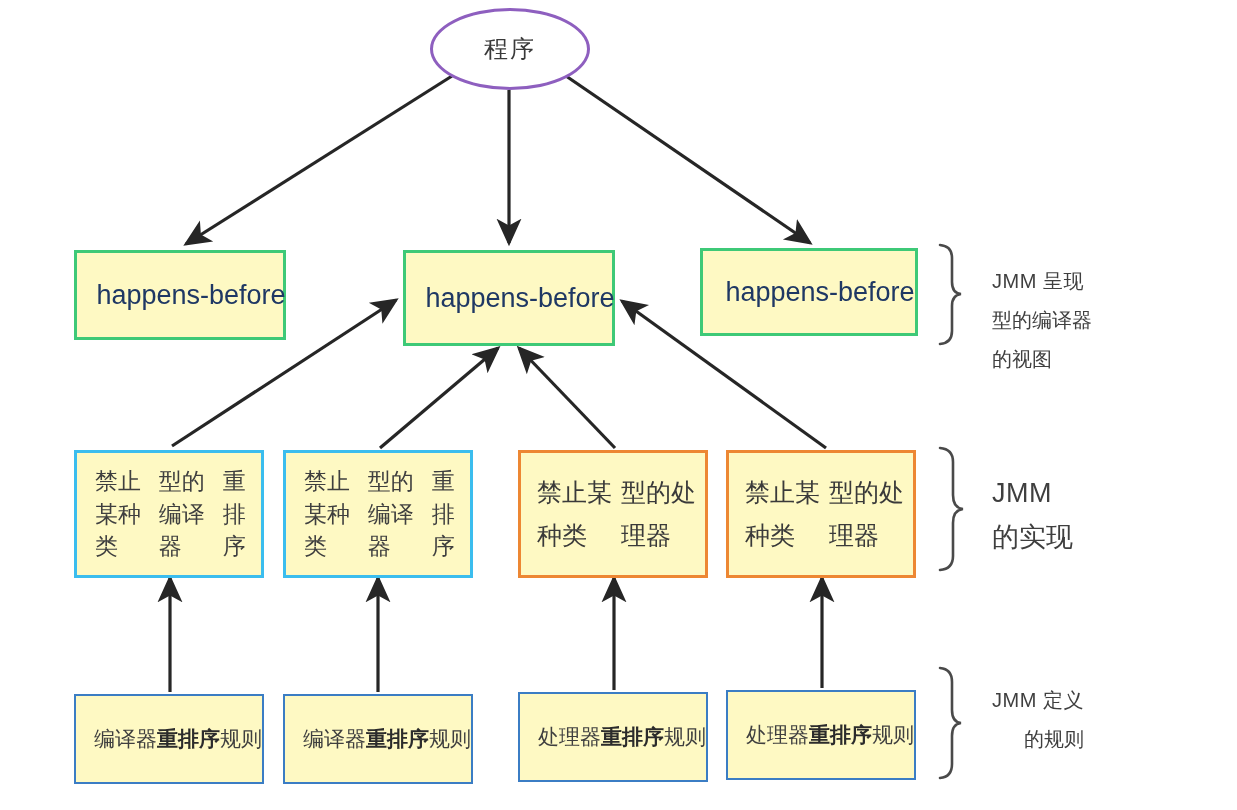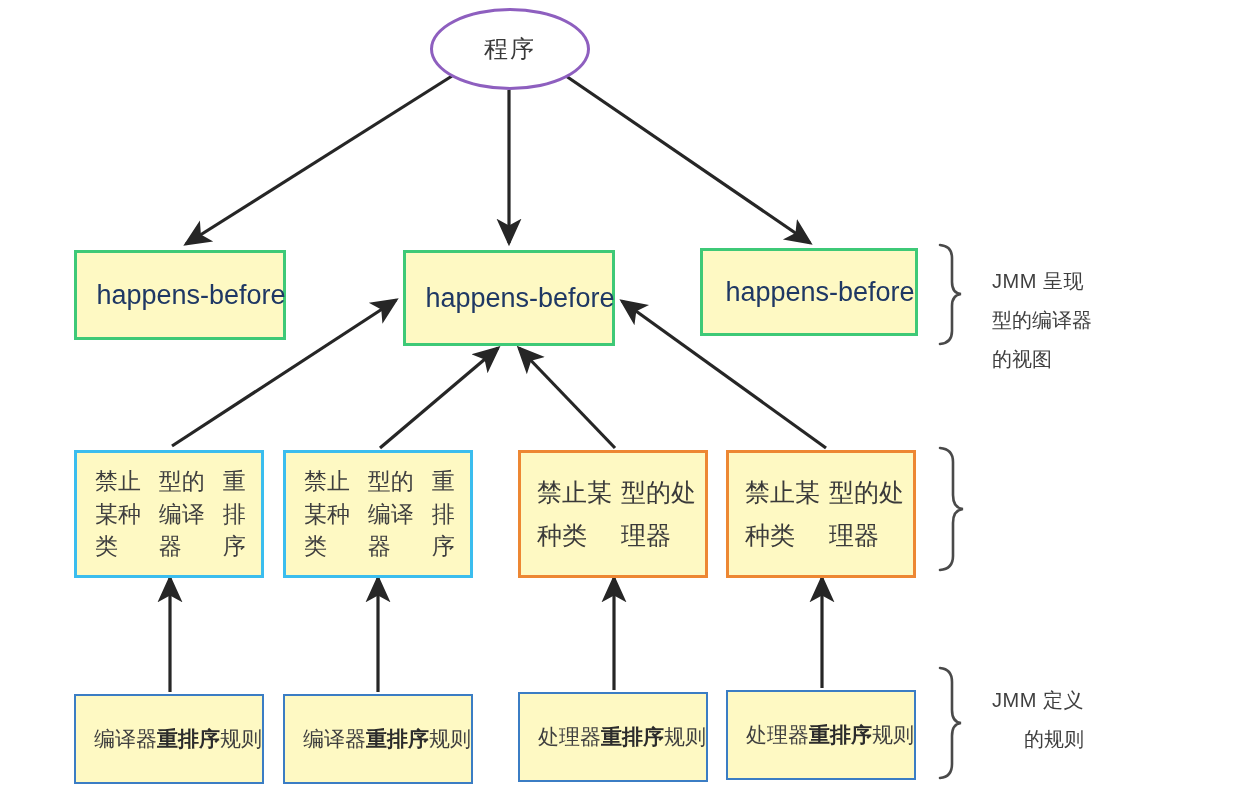--- a/index.html
+++ b/index.html
@@ -182,19 +182,23 @@
     <span class="ln"><span>处理器</span><span class="em">重排序</span></span>
     <span class="ln">规则</span>
   </div>
 
   <div class="annot annot-sm" style="left:992px; top:228px;margin-top:34px;">
     <div class="ln jmm">JMM 呈现</div>
     <div class="ln">型的编译器</div>
     <div class="ln">的视图</div>
   </div>
 
+  <div class="annot annot-lg" style="left:992px; top:472px;">
+    <div class="ln jmm">JMM</div>
+    <div class="ln">的实现</div>
+  </div>
 
   <div class="annot annot-sm" style="left:992px; top:681px;text-align:right;">
     <div class="ln jmm">JMM 定义</div>
     <div class="ln">的规则</div>
   </div>
 
 </div>
 
 </body></html>

